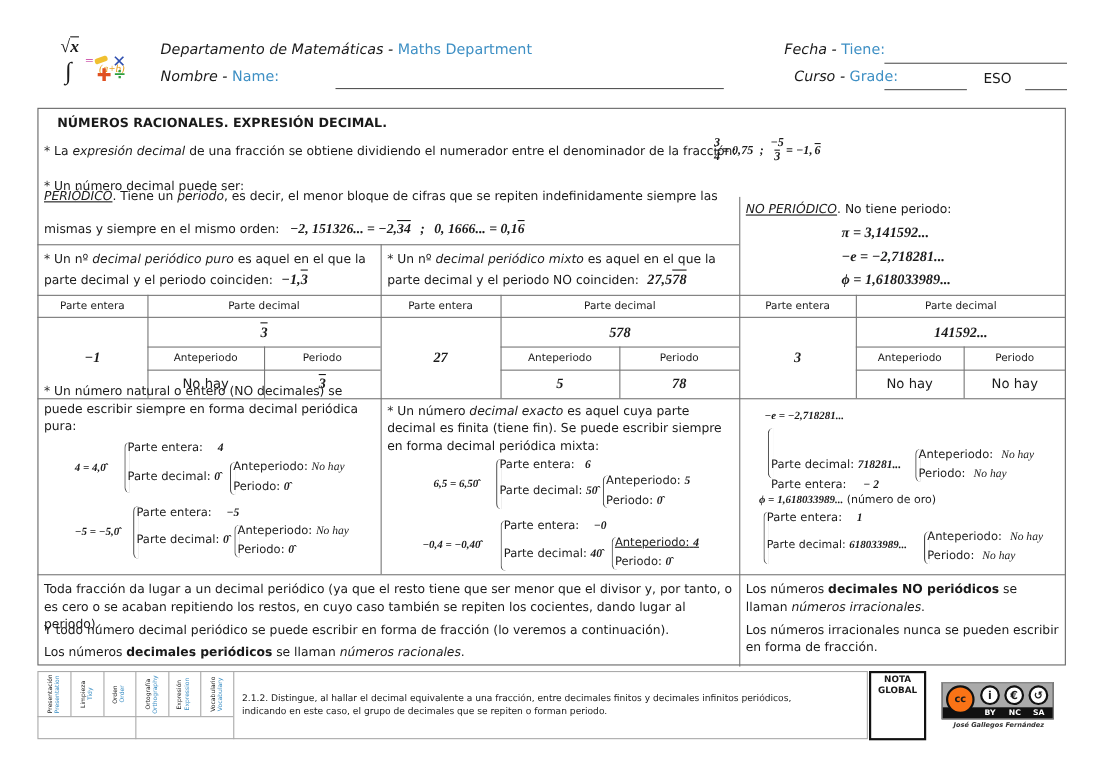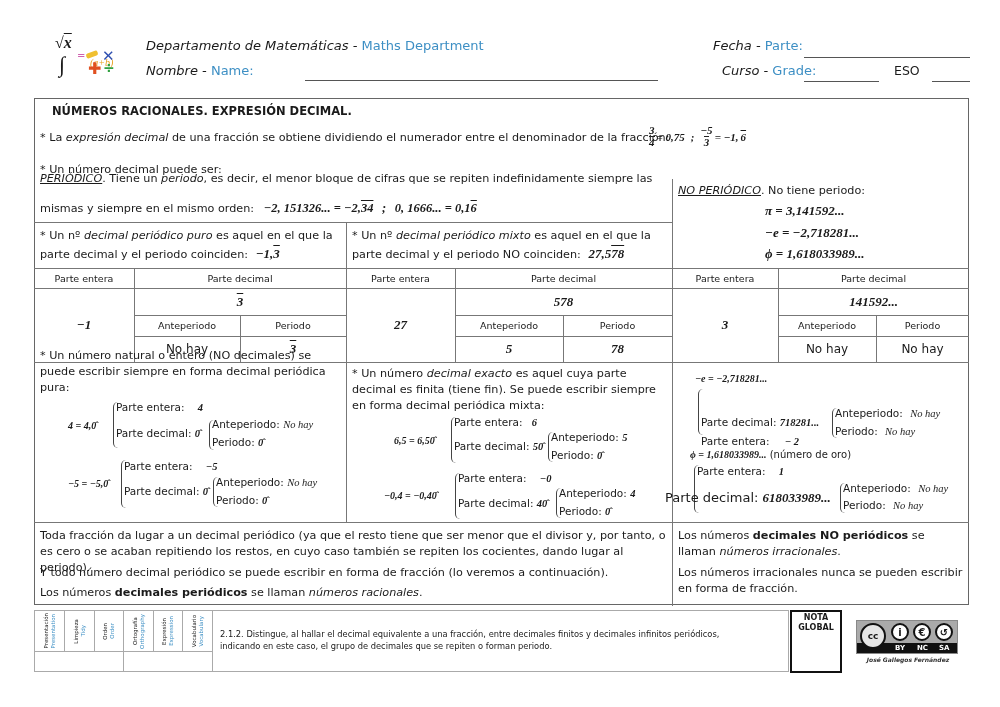--- a/index.html
+++ b/index.html
@@ -41,21 +41,21 @@
 
 <div class="abs hdr" style="left:146px;top:38px;">
   <span>Departamento de Matemáticas</span><span> - </span><span class="blue">Maths Department</span>
 </div>
 <div class="abs hdr" style="left:146px;top:63px;">
   <span>Nombre</span><span> - </span><span class="blue">Name:</span>
 </div>
 <div class="line" style="left:305px;top:80px;width:353px;"></div>
 
 <div class="abs hdr" style="left:713px;top:38px;">
-  <span>Fecha</span><span> - </span><span class="blue">Parte:</span>
+  <span>Fecha</span><span> - </span><span class="blue">Tiene:</span>
 </div>
 <div class="line" style="left:804px;top:57px;width:166px;"></div>
 <div class="abs hdr" style="left:706px;top:63px;margin-left:16px;">
   <span>Curso</span><span> - </span><span class="blue">Grade:</span>
 </div>
 <div class="line" style="left:804px;top:81px;width:75px;"></div>
 <div class="abs" style="left:894px;top:63px;font-size:12.5px;">ESO</div>
 <div class="line" style="left:932px;top:81px;width:38px;"></div>
 
 <div class="box" style="left:34px;top:98px;width:935px;height:507px;"></div>
@@ -192,35 +192,35 @@
 <div class="abs" style="left:454px;top:440px;font-size:10.5px;"><span>Parte decimal:</span> <span class="math">50̂</span></div>
 <div class="brace" style="left:548px;top:432px;width:5px;height:30px;"></div>
 <div class="abs" style="left:551px;top:431px;font-size:10.5px;"><span>Anteperiodo:</span> <span class="math">5</span></div>
 <div class="abs" style="left:551px;top:449px;font-size:10.5px;"><span>Periodo:</span> <span class="math">0̂</span></div>
 
 <div class="abs math" style="left:384px;top:490px;font-size:10px;">−0,4 = −0,40̂</div>
 <div class="brace" style="left:455px;top:473px;width:5px;height:46px;"></div>
 <div class="abs" style="left:458px;top:472px;font-size:10.5px;"><span>Parte entera:</span> <span class="math" style="margin-left:10px;">−0</span></div>
 <div class="abs" style="left:458px;top:497px;font-size:10.5px;"><span>Parte decimal:</span> <span class="math">40̂</span></div>
 <div class="brace" style="left:556px;top:488px;width:5px;height:30px;"></div>
-<div class="abs" style="left:559px;top:487px;font-size:10.5px;"><span>Anteperiodo:</span> <span class="math">4</span></div>
+<div class="abs" style="left:559px;top:487px;font-size:10.5px;text-decoration:underline;"><span>Anteperiodo:</span> <span class="math">4</span></div>
 <div class="abs" style="left:559px;top:505px;font-size:10.5px;"><span>Periodo:</span> <span class="math">0̂</span></div>
 
 <div class="abs math" style="left:695px;top:373px;font-size:10px;">−e = −2,718281...</div>
 <div class="brace" style="left:698px;top:389px;width:5px;height:46px;"></div>
 <div class="abs" style="left:701px;top:389px;font-size:10.5px;margin-top:46px;"><span>Parte entera:</span> <span class="math" style="margin-left:12px;">− 2</span></div>
 <div class="abs" style="left:701px;top:416px;font-size:10.5px;"><span>Parte decimal:</span> <span class="math">718281...</span></div>
 <div class="brace" style="left:832px;top:408px;width:5px;height:30px;"></div>
 <div class="abs" style="left:835px;top:407px;font-size:10.5px;"><span>Anteperiodo:</span> <span class="mathn" style="margin-left:4px;">No hay</span></div>
 <div class="abs" style="left:835px;top:425px;font-size:10.5px;"><span>Periodo:</span> <span class="mathn" style="margin-left:4px;">No hay</span></div>
 
 <div class="abs" style="left:690px;top:449px;font-size:10px;"><span class="math">ϕ = 1,618033989...</span><span> (número de oro)</span></div>
 <div class="brace" style="left:694px;top:465px;width:5px;height:48px;"></div>
 <div class="abs" style="left:697px;top:465px;font-size:10.5px;"><span>Parte entera:</span> <span class="math" style="margin-left:10px;">1</span></div>
-<div class="abs" style="left:665px;top:490px;font-size:13px;"><span>Parte decimal:</span> <span class="math">618033989...</span></div>
+<div class="abs" style="left:697px;top:490px;font-size:10px;"><span>Parte decimal:</span> <span class="math">618033989...</span></div>
 <div class="brace" style="left:840px;top:483px;width:5px;height:30px;"></div>
 <div class="abs" style="left:843px;top:482px;font-size:10.5px;"><span>Anteperiodo:</span> <span class="mathn" style="margin-left:4px;">No hay</span></div>
 <div class="abs" style="left:843px;top:499px;font-size:10.5px;"><span>Periodo:</span> <span class="mathn" style="margin-left:4px;">No hay</span></div>
 
 <div class="hl" style="left:34px;top:522px;width:935px;"></div>
 
 <div class="tw" style="left:40px;top:528px;width:628px;">Toda fracción da lugar a un decimal periódico (ya que el resto tiene que ser menor que el divisor y, por tanto, o es cero o se acaban repitiendo los restos, en cuyo caso también se repiten los cocientes, dando lugar al periodo).</div>
 <div class="tw" style="left:40px;top:565px;width:628px;">Y todo número decimal periódico se puede escribir en forma de fracción (lo veremos a continuación).</div>
 <div class="tw" style="left:40px;top:585px;width:628px;">
   <span>Los números </span><b>decimales periódicos</b><span> se llaman </span><i>números racionales</i><span>.</span>
@@ -265,21 +265,21 @@
     <span class="blue">Vocabulary</span>
 </div>
 
 <div class="abs" style="left:220px;top:628px;width:540px;font-size:8.3px;line-height:12px;">2.1.2. Distingue, al hallar el decimal equivalente a una fracción, entre decimales finitos y decimales infinitos periódicos, indicando en este caso, el grupo de decimales que se repiten o forman periodo.</div>
 
 <div class="abs" style="left:790px;top:610px;width:52px;height:63px;border:2px solid #111;"></div>
 <div class="abs" style="left:794px;top:613px;width:44px;font-size:8px;font-weight:bold;text-align:center;line-height:10px;">NOTA GLOBAL</div>
 
 <div class="abs" style="left:856px;top:620px;width:102px;height:34px;background:#111;border:1px solid #888;">
   <div class="abs" style="left:0;top:0;width:100px;height:22px;background:#aaa;"></div>
-  <div class="abs" style="left:3px;top:2px;width:26px;height:26px;border-radius:50%;background:#e5e5e5;border:2px solid #111;font-size:9px;font-weight:bold;display:flex;align-items:center;justify-content:center;">cc</div>
+  <div class="abs" style="left:3px;top:2px;width:26px;height:26px;border-radius:50%;background:#f97316;border:2px solid #111;font-size:9px;font-weight:bold;display:flex;align-items:center;justify-content:center;">cc</div>
   <div class="abs" style="left:34px;top:2px;width:18px;height:18px;border-radius:50%;background:#fff;border:2px solid #111;font-size:10px;font-weight:bold;display:flex;align-items:center;justify-content:center;">i</div>
   <div class="abs" style="left:56px;top:2px;width:18px;height:18px;border-radius:50%;background:#fff;border:2px solid #111;font-size:10px;font-weight:bold;display:flex;align-items:center;justify-content:center;">€</div>
   <div class="abs" style="left:78px;top:2px;width:18px;height:18px;border-radius:50%;background:#fff;border:2px solid #111;font-size:10px;font-weight:bold;display:flex;align-items:center;justify-content:center;">↺</div>
   <div class="abs" style="left:38px;top:23px;font-size:7px;color:#fff;font-weight:bold;">BY</div>
   <div class="abs" style="left:60px;top:23px;font-size:7px;color:#fff;font-weight:bold;">NC</div>
   <div class="abs" style="left:82px;top:23px;font-size:7px;color:#fff;font-weight:bold;">SA</div>
 </div>
 <div class="abs" style="left:858px;top:656px;width:100px;font-size:6px;font-style:italic;font-weight:bold;text-align:center;color:#333;">José Gallegos Fernández</div>
 
 </body></html>

